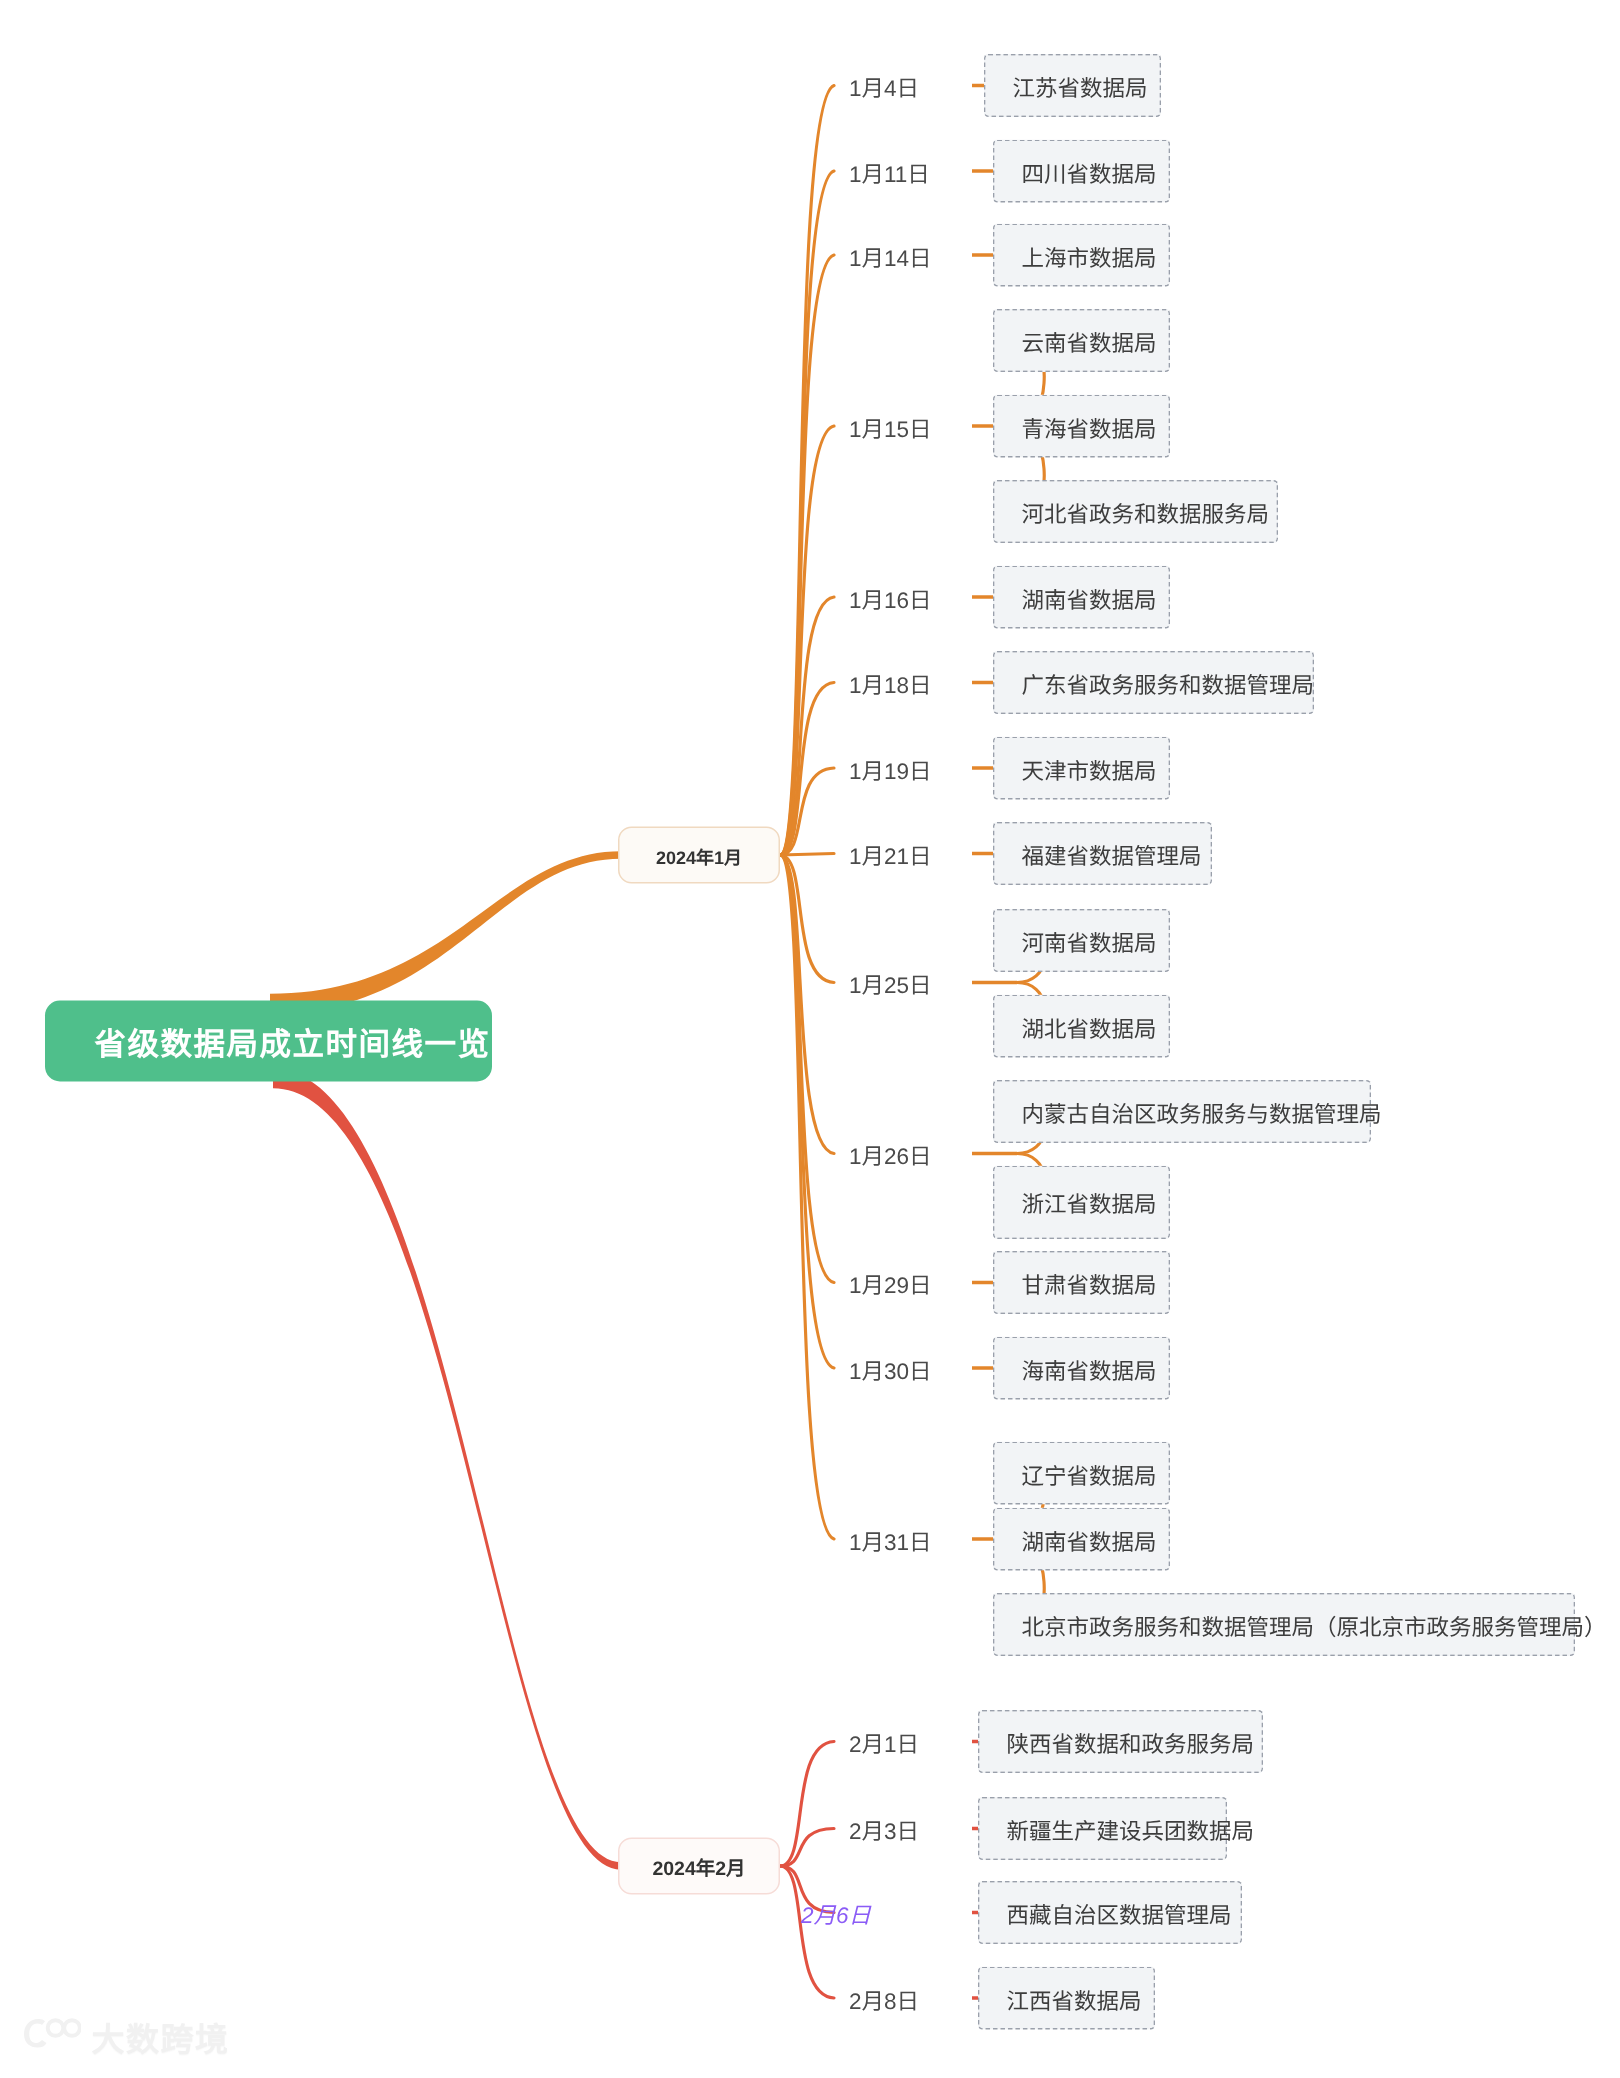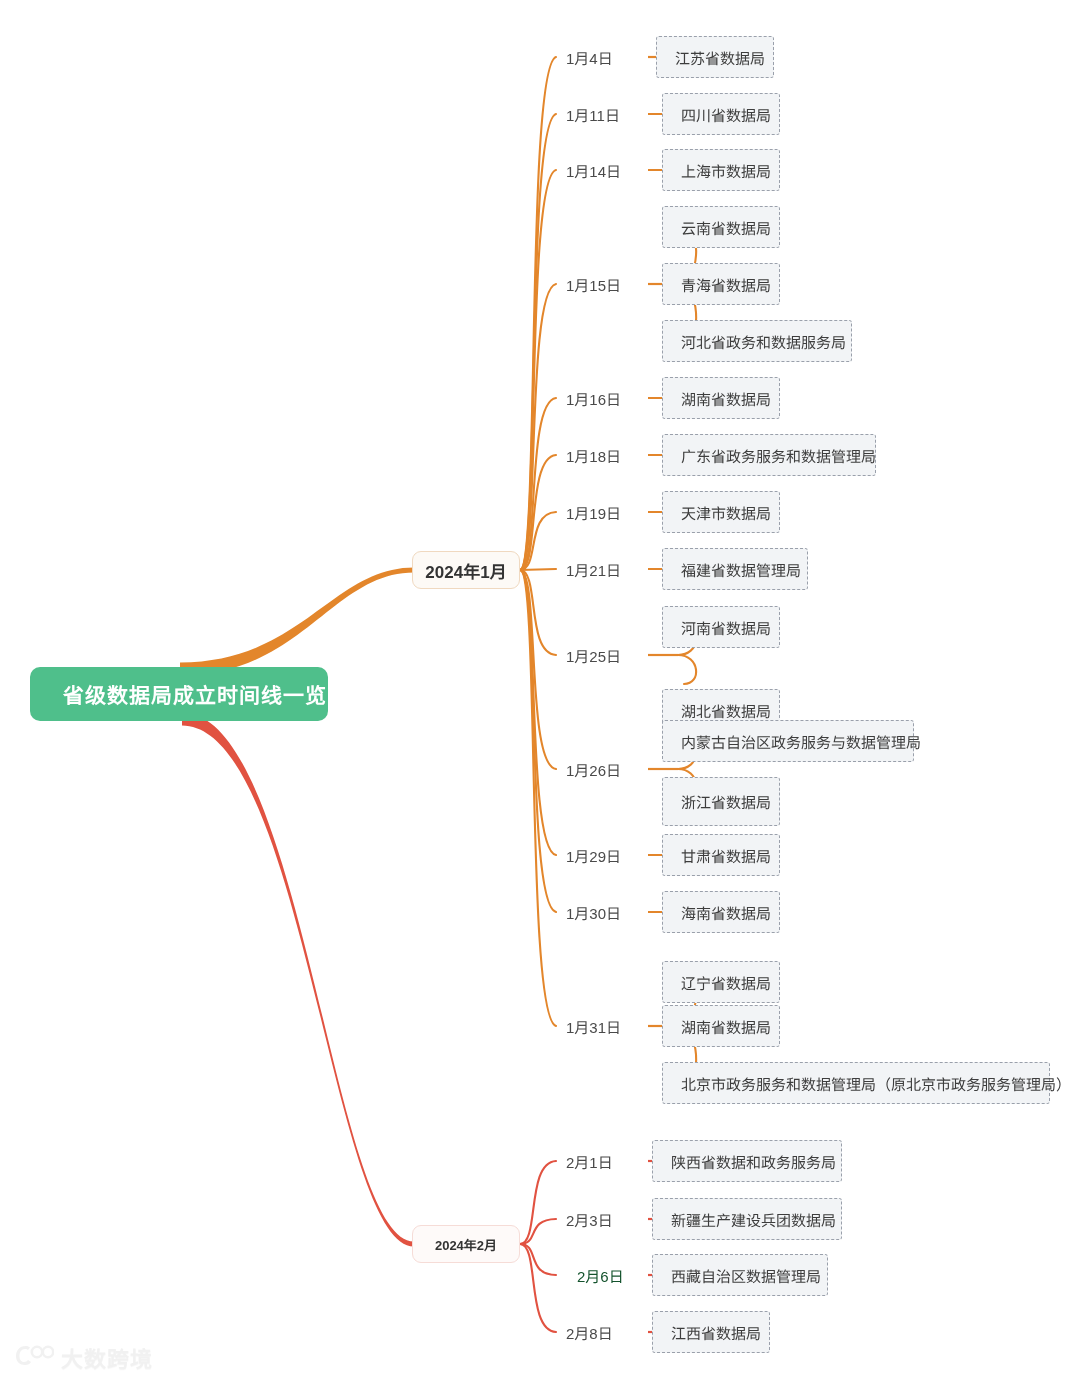--- a/index.html
+++ b/index.html
@@ -169,21 +169,21 @@
       <path d="M 648 1219 L 674 1219" fill="none" stroke="#E15241" stroke-width="2.2" stroke-linecap="butt"></path>
       <path d="M 648 1275 L 674 1275" fill="none" stroke="#E15241" stroke-width="2.2" stroke-linecap="butt"></path>
       <path d="M 648 1332 L 674 1332" fill="none" stroke="#E15241" stroke-width="2.2" stroke-linecap="butt"></path>
     </svg>
 
   <div class="root-node" id="root-node" style="left: 30px; top: 667px; width: 298px; height: 54px; font-size: 21px; background: rgb(79, 191, 139); color: rgb(255, 255, 255);">
     <span>省级数据局成立时间线一览</span>
   </div>
 
   <div id="nodes-layer">
-      <div class="month-node jan" style="left: 412px; top: 551px; width: 108px; height: 38px; font-size: 17px;">
+      <div class="month-node jan" style="left: 412px; top: 551px; width: 108px; height: 38px; font-size: 12px;">
         <span>2024年1月</span>
       </div>
       <div class="month-node feb" style="left: 412px; top: 1225px; width: 108px; height: 38px; font-size: 13px;">
         <span>2024年2月</span>
       </div>
       <div class="date-label" style="left: 566px; top: 46px; height: 22px; color: rgb(74, 74, 74);">
         <span>1月4日</span>
       </div>
       <div class="leaf-box" style="left: 656px; top: 36px; width: 118px; height: 42px; border-color: rgb(154, 160, 171); background: rgb(242, 244, 246);">
         <span>江苏省数据局</span>
@@ -235,21 +235,21 @@
       </div>
       <div class="leaf-box" style="left: 662px; top: 548px; width: 146px; height: 42px; border-color: rgb(154, 160, 171); background: rgb(242, 244, 246);">
         <span>福建省数据管理局</span>
       </div>
       <div class="date-label" style="left: 566px; top: 644px; height: 22px; color: rgb(74, 74, 74);">
         <span>1月25日</span>
       </div>
       <div class="leaf-box" style="left: 662px; top: 606px; width: 118px; height: 42px; border-color: rgb(154, 160, 171); background: rgb(242, 244, 246);">
         <span>河南省数据局</span>
       </div>
-      <div class="leaf-box" style="left: 662px; top: 689px; width: 118px; height: 42px; border-color: rgb(154, 160, 171); background: rgb(242, 244, 246);">
+      <div class="leaf-box" style="left: 662px; top: 663px; width: 118px; height: 42px; border-color: rgb(154, 160, 171); background: rgb(242, 244, 246);">
         <span>湖北省数据局</span>
       </div>
       <div class="date-label" style="left: 566px; top: 758px; height: 22px; color: rgb(74, 74, 74);">
         <span>1月26日</span>
       </div>
       <div class="leaf-box" style="left: 662px; top: 720px; width: 252px; height: 42px; border-color: rgb(154, 160, 171); background: rgb(242, 244, 246);">
         <span>内蒙古自治区政务服务与数据管理局</span>
       </div>
       <div class="leaf-box" style="left: 662px; top: 777px; width: 118px; height: 49px; border-color: rgb(154, 160, 171); background: rgb(242, 244, 246);">
         <span>浙江省数据局</span>
@@ -280,24 +280,24 @@
       </div>
       <div class="date-label" style="left: 566px; top: 1150px; height: 22px; color: rgb(74, 74, 74);">
         <span>2月1日</span>
       </div>
       <div class="leaf-box" style="left: 652px; top: 1140px; width: 190px; height: 42px; border-color: rgb(154, 160, 171); background: rgb(242, 244, 246);">
         <span>陕西省数据和政务服务局</span>
       </div>
       <div class="date-label" style="left: 566px; top: 1208px; height: 22px; color: rgb(74, 74, 74);">
         <span>2月3日</span>
       </div>
-      <div class="leaf-box" style="left: 652px; top: 1198px; width: 190px; height: 42px; border-color: rgb(154, 160, 171); background: rgb(242, 244, 246);">
+      <div class="leaf-box" style="left: 652px; top: 1198px; width: 166px; height: 42px; border-color: rgb(154, 160, 171); background: rgb(242, 244, 246);">
         <span>新疆生产建设兵团数据局</span>
       </div>
-      <div class="date-label" style="left: 577px; top: 1264px; height: 22px; color: #14532d;">
+      <div class="date-label" style="left: 534px; top: 1264px; height: 22px; color: #8b5cf6; font-style: italic;">
         <span>2月6日</span>
       </div>
       <div class="leaf-box" style="left: 652px; top: 1254px; width: 176px; height: 42px; border-color: rgb(154, 160, 171); background: rgb(242, 244, 246);">
         <span>西藏自治区数据管理局</span>
       </div>
       <div class="date-label" style="left: 566px; top: 1321px; height: 22px; color: rgb(74, 74, 74); justify-content: flex-end;">
         <span>2月8日</span>
       </div>
       <div class="leaf-box" style="left: 652px; top: 1311px; width: 118px; height: 42px; border-color: rgb(154, 160, 171); background: rgb(242, 244, 246);">
         <span>江西省数据局</span>

